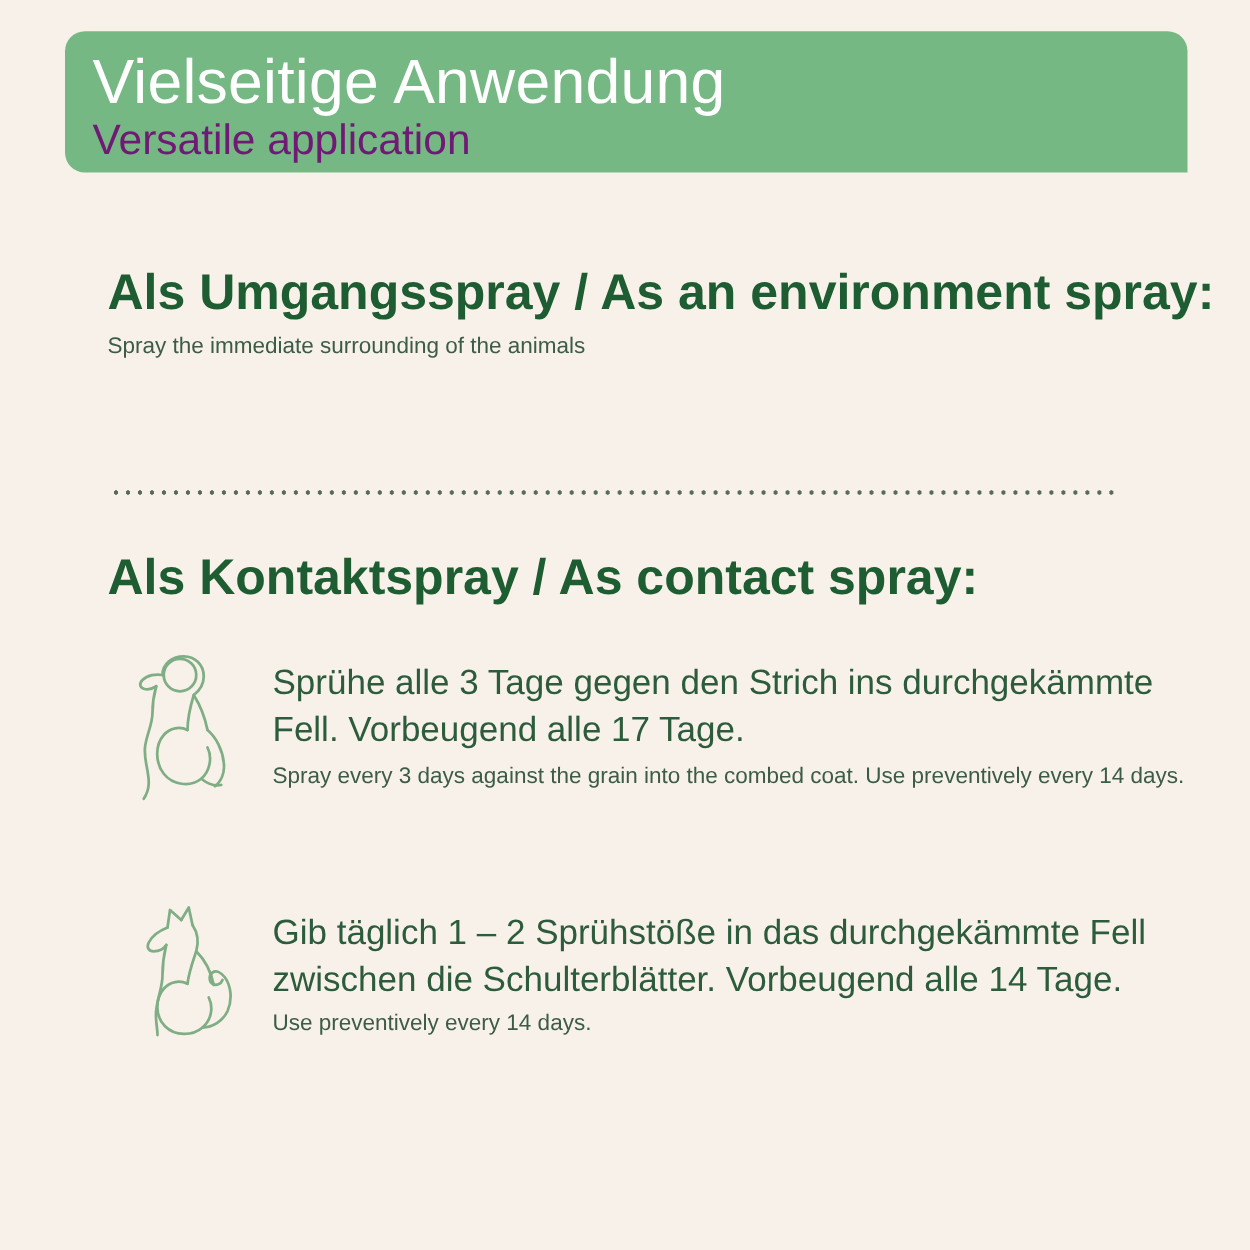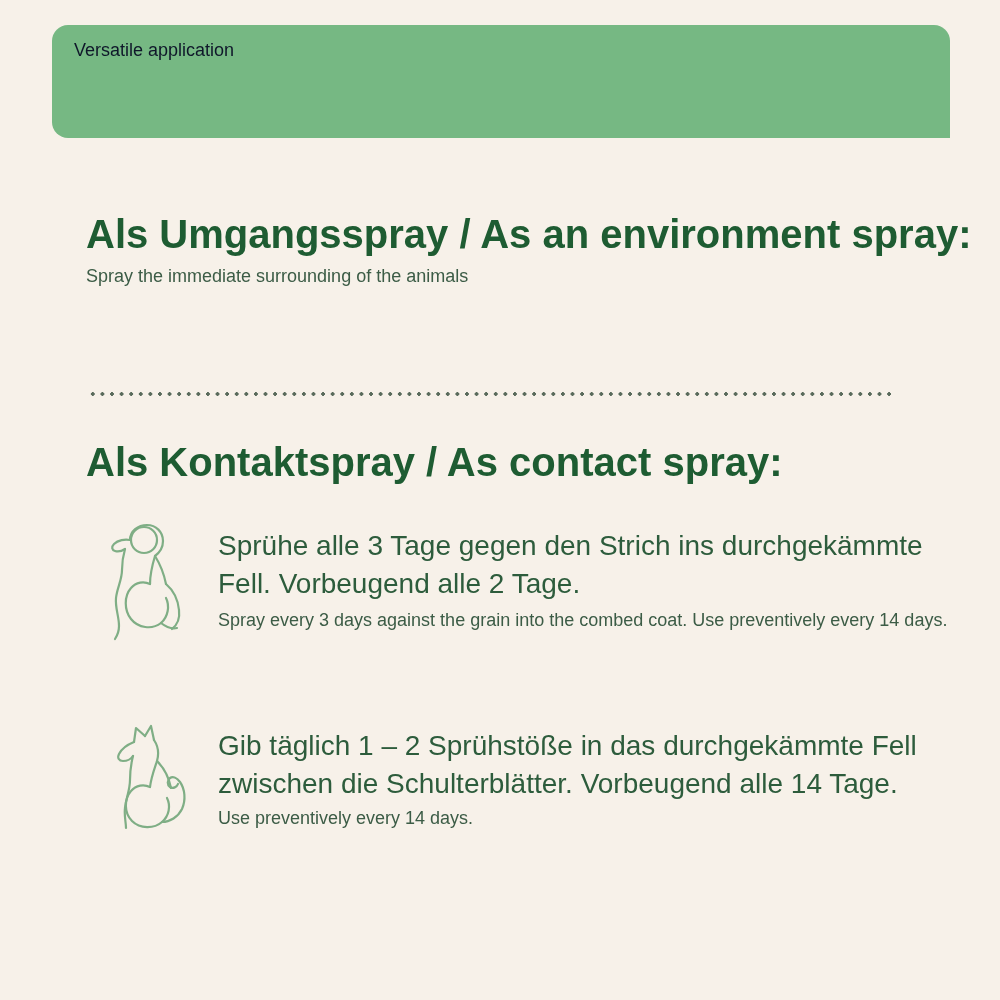--- a/index.html
+++ b/index.html
@@ -29,22 +29,22 @@
   }
   .banner-title {
     color: #ffffff;
     font-size: 50px;
     font-weight: 400;
     letter-spacing: 0.2px;
     line-height: 1.05;
     white-space: nowrap;
   }
   .banner-subtitle {
-    color: #0f172a;
-    font-size: 18px;
+    color: #701a75;
+    font-size: 34px;
     font-weight: 400;
     margin-top: 2px;
     line-height: 1.1;
     white-space: nowrap;
   }
 
   
   .section-env {
     position: absolute;
     left: 86px;
@@ -114,20 +114,21 @@
     flex: 1 1 auto;
     padding-top: 12px;
   }
   .row-text .body-de { margin-top: 0; }
   .row-text .body-en { margin-top: 6px; }
 </style>
 </head>
 <body>
 
 <div class="banner">
+  <div class="banner-title">Vielseitige Anwendung</div>
   <div class="banner-subtitle">Versatile application</div>
 </div>
 
 <div class="section-env">
   <div class="heading">Als Umgangsspray / As an environment spray:</div>
   <div class="body-en">Spray the immediate surrounding of the animals</div>
 </div>
 
 <div class="divider"></div>
 
@@ -158,21 +159,21 @@
                  C38 110 52 112 61 105
                  C68 99 70 88 66 80"></path>
 
         <path d="M66 66 C73 72 78 82 79 92 C80 100 77 107 72 111"></path>
         <path d="M61 105 C66 109 72 111 77 110"></path>
       </svg>
     </span>
   </div>
   <div class="row-text">
     <div class="body-de">Sprühe alle 3 Tage gegen den Strich ins durchgekämmte</div>
-    <div class="body-de" style="margin-top:2px;">Fell. Vorbeugend alle 2 Tage.</div>
+    <div class="body-de" style="margin-top:2px;">Fell. Vorbeugend alle 17 Tage.</div>
     <div class="body-en">Spray every 3 days against the grain into the combed coat. Use preventively every 14 days.</div>
   </div>
 </div>
 
 <div class="row row-cat">
   <div class="icon-box">
     <span>
       <svg width="96" height="120" viewBox="0 0 96 120" fill="none" stroke="#7fae85" stroke-width="2.2" stroke-linecap="round" stroke-linejoin="round">
 
         <path d="M34 24 L36 10 L45 18"></path>

